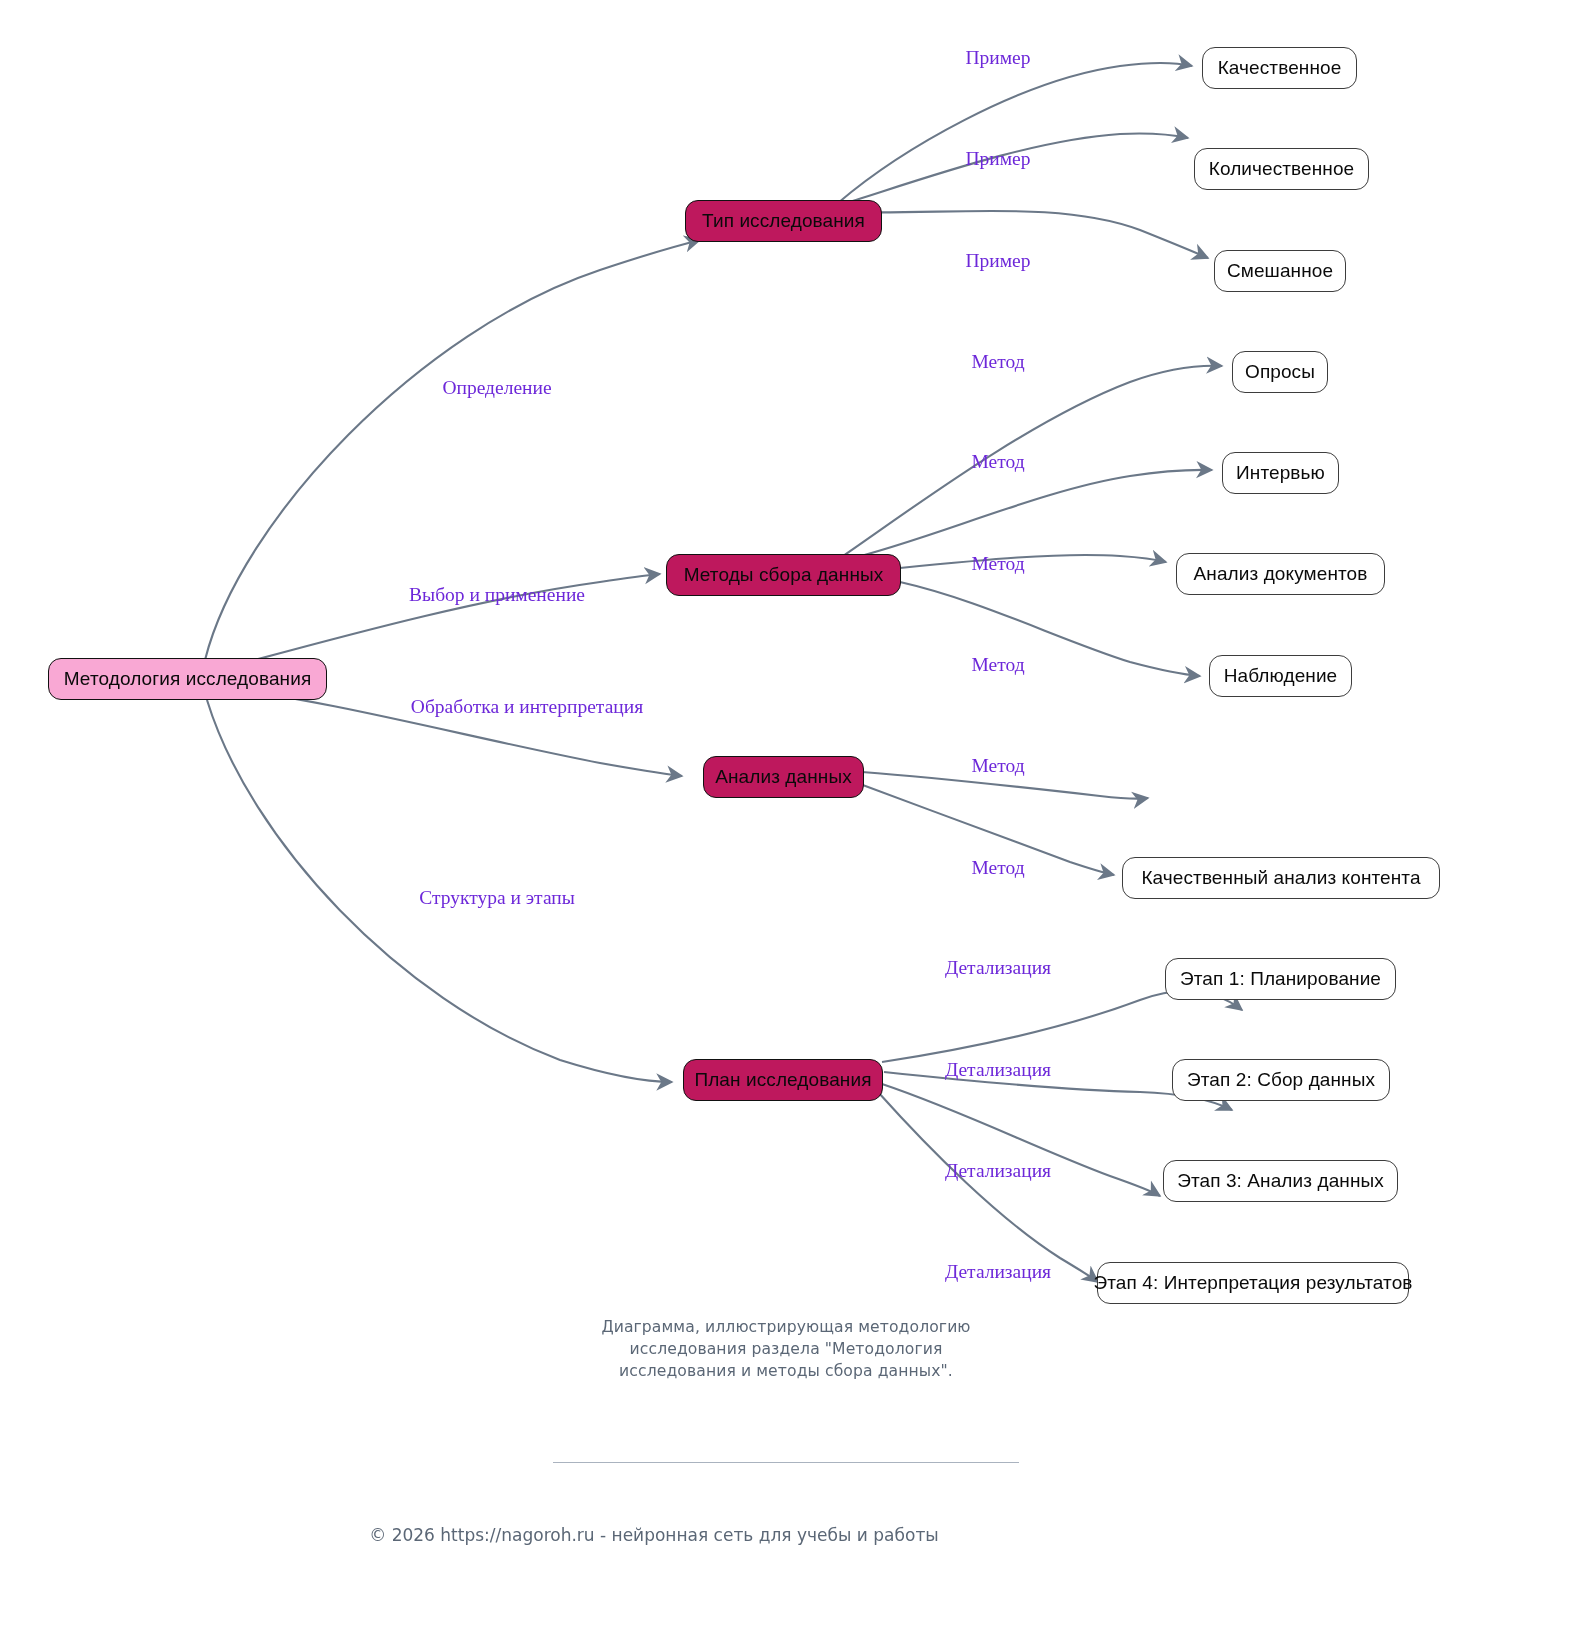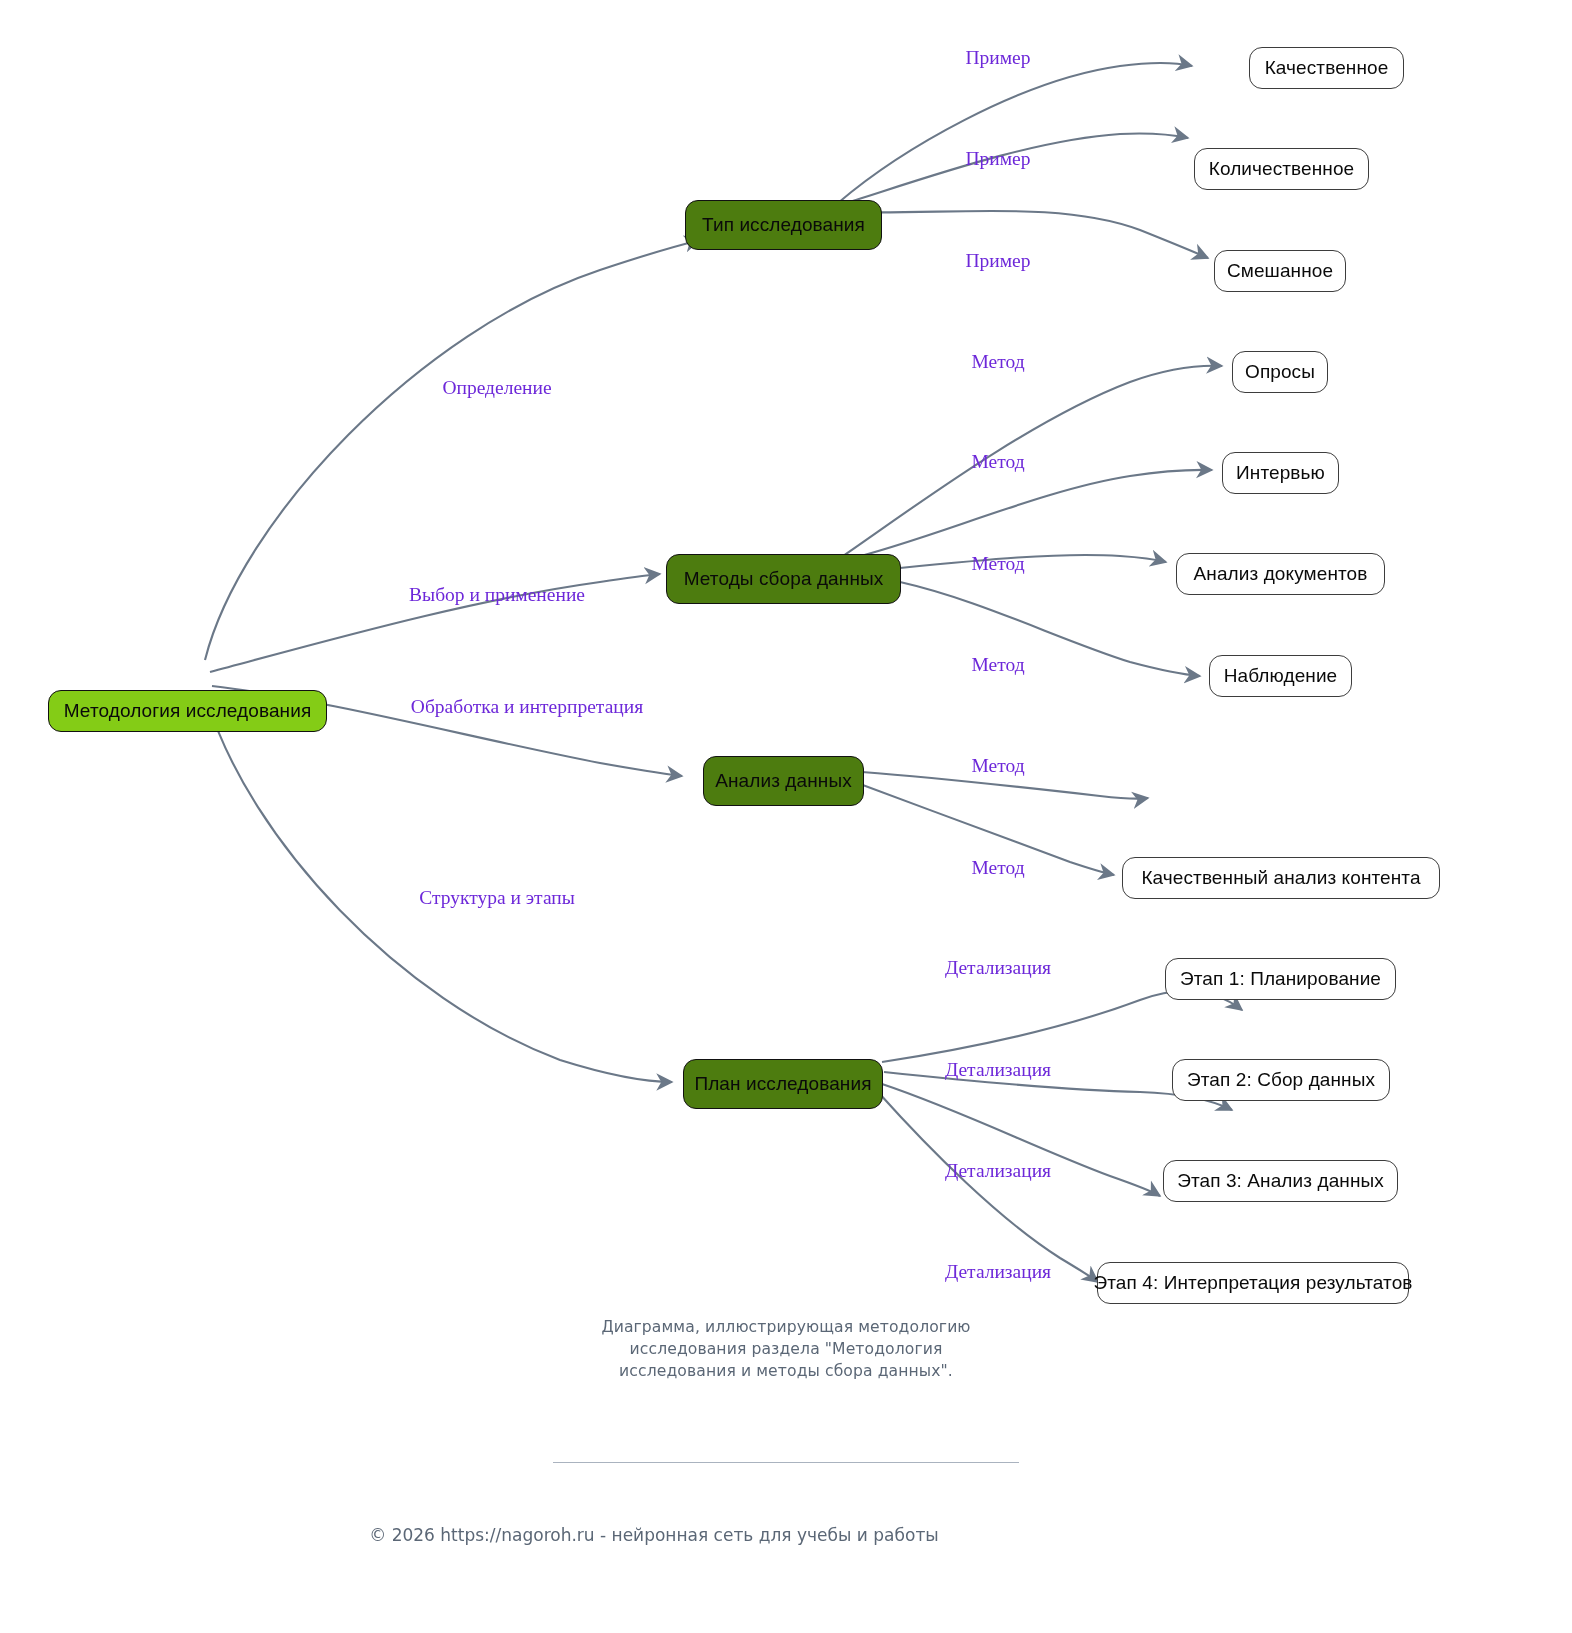--- a/index.html
+++ b/index.html
@@ -30,30 +30,29 @@
     align-items: center;
     justify-content: center;
     white-space: nowrap;
     font-family: "Liberation Sans", sans-serif;
     font-size: 19px;
     color: #0a0a0a;
     border-radius: 13px;
     letter-spacing: 0.1px;
   }
   .node.root {
-    background: #84cc16;
+    background: #f9a8d4;
     border: 1.6px solid #111111;
     height: 42px;
     border-radius: 13px;
-    margin-top: 32px;
   }
   .node.branch {
-    background: #4d7c0f;
+    background: #be185d;
     border: 1.6px solid #111111;
-    height: 50px;
+    height: 42px;
     border-radius: 13px;
   }
   .node.leaf {
     background: #ffffff;
     border: 1.7px solid #3d3d3d;
     height: 42px;
     border-radius: 13px;
   }
   .edge-label {
     position: absolute;
@@ -142,21 +141,21 @@
     </g>
   </svg>
 
   <div class="node root" style="left:48px; top:658px; width:279px;">
     <span>Методология исследования</span>
   </div>
 
   <div class="node branch" style="left:685px; top:200px; width:197px;">
     <span>Тип исследования</span>
   </div>
-  <div class="node leaf" style="left:1202px; top:47px; width:155px;margin-left:47px;">
+  <div class="node leaf" style="left:1202px; top:47px; width:155px;">
     <span>Качественное</span>
   </div>
   <div class="node leaf" style="left:1194px; top:148px; width:175px;">
     <span>Количественное</span>
   </div>
   <div class="node leaf" style="left:1214px; top:250px; width:132px;">
     <span>Смешанное</span>
   </div>
 
   <div class="node branch" style="left:666px; top:554px; width:235px;">

